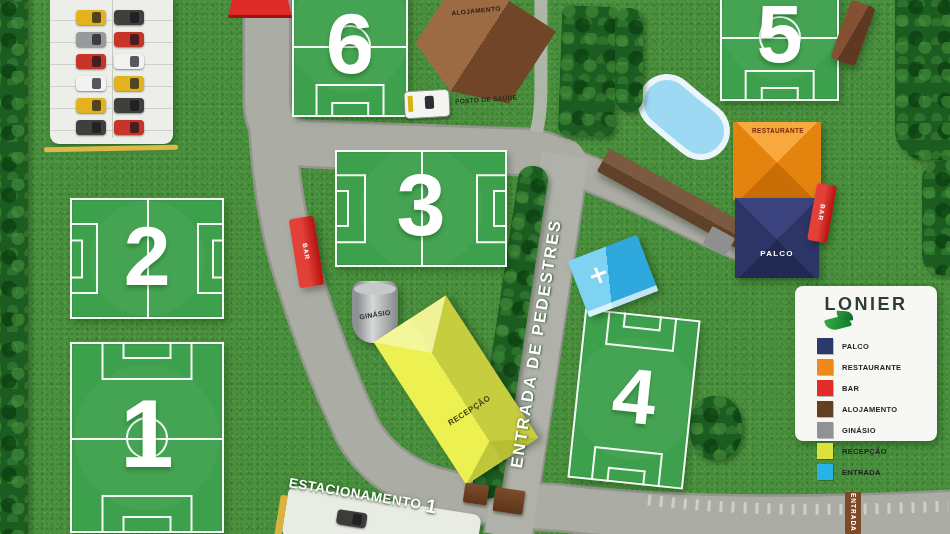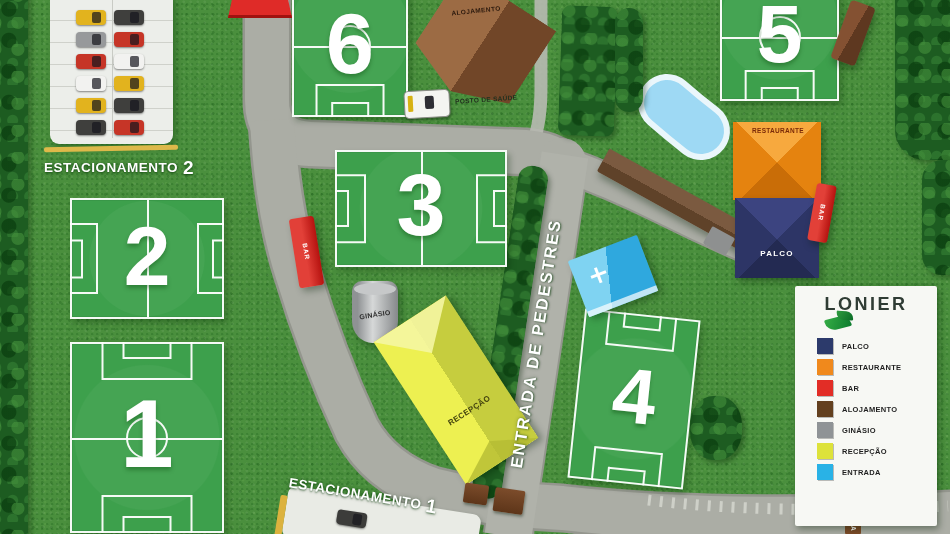--- a/index.html
+++ b/index.html
@@ -136,22 +136,22 @@
   .tiny-label{position:absolute;font-weight:bold;z-index:30;}
   #lbl-alojamento{left:441px;top:7px;width:70px;text-align:center;font-size:6.5px;color:#2d1a0e;
     letter-spacing:.4px;transform:rotate(-6deg);}
   #lbl-posto{left:455px;top:95px;width:82px;font-size:6.5px;color:#22301e;letter-spacing:.3px;transform:rotate(-4deg);}
   #lbl-restaurante{left:736px;top:127px;width:84px;text-align:center;font-size:6.5px;color:#7a2a08;letter-spacing:.3px;}
   #lbl-palco{left:735px;top:249px;width:84px;text-align:center;font-size:8px;color:#fff;letter-spacing:1.2px;}
   #entrada-ribbon{left:845px;top:492px;width:16px;height:42px;background:#7c4a28;overflow:hidden;
     display:flex;align-items:flex-start;justify-content:center;z-index:31;border-radius:1px;}
   #entrada-ribbon span{writing-mode:vertical-rl;color:#fff;font-size:6.5px;font-weight:bold;letter-spacing:1px;padding-top:1px;}
   
-  #legend{left:795px;top:286px;width:142px;height:240px;background:#f7f8f4;z-index:40;
-    border-radius:2px;box-shadow:2px 3px 7px rgba(0,30,0,.4);}
+  #legend{left:795px;top:286px;width:142px;height:155px;background:#f7f8f4;z-index:40;
+    border-radius:8px;box-shadow:2px 3px 7px rgba(0,30,0,.4);}
   #legend-title{padding-top:8px;text-align:center;font-size:18px;font-weight:bold;color:#2f3c34;letter-spacing:2.5px;}
   .leaf{position:absolute;left:30px;top:31px;width:26px;height:12px;transform:rotate(-14deg);
     background:linear-gradient(120deg,#35ad45,#0c7c2e);border-radius:2px 12px 2px 12px;}
   .leaf::after{content:"";position:absolute;left:13px;top:-4px;width:17px;height:9px;transform:rotate(18deg);
     background:linear-gradient(120deg,#2f9c3f,#0a6b27);border-radius:2px 10px 2px 10px;}
   .legend-row{position:absolute;left:22px;height:16px;display:flex;align-items:center;}
   .swatch{width:16px;height:16px;flex:0 0 16px;box-shadow:1px 1px 0 rgba(0,0,0,.25);}
   .legend-label{margin-left:9px;font-size:7.5px;font-weight:bold;color:#1f1f1f;letter-spacing:.3px;white-space:nowrap;}
 </style>
 </head>
@@ -279,23 +279,20 @@
       </div>
   </div>
   <div class="abs" id="curb-2"></div>
   <div class="abs" id="parking1">
     <div class="car" style="left:52px;top:16px;background:#3c3c3a;"></div>
 
   </div>
   <div class="abs" id="curb-1"></div>
   <div class="abs" id="van"></div>
 
-  <div class="map-label" id="lbl-est2">
-    <span>ESTACIONAMENTO</span><span class="lot-num">2</span>
-  </div>
   <div class="map-label" id="lbl-est1">
     <span>ESTACIONAMENTO</span><span class="lot-num">1</span>
   </div>
   <div class="map-label" id="lbl-pedestres">ENTRADA DE PEDESTRES</div>
   <div class="tiny-label" id="lbl-alojamento">ALOJAMENTO</div>
   <div class="tiny-label" id="lbl-posto">POSTO DE SAÚDE</div>
   <div class="tiny-label" id="lbl-restaurante">RESTAURANTE</div>
   <div class="tiny-label" id="lbl-palco">PALCO</div>
   <div class="abs" id="entrada-ribbon">
     <span>ENTRADA</span>

